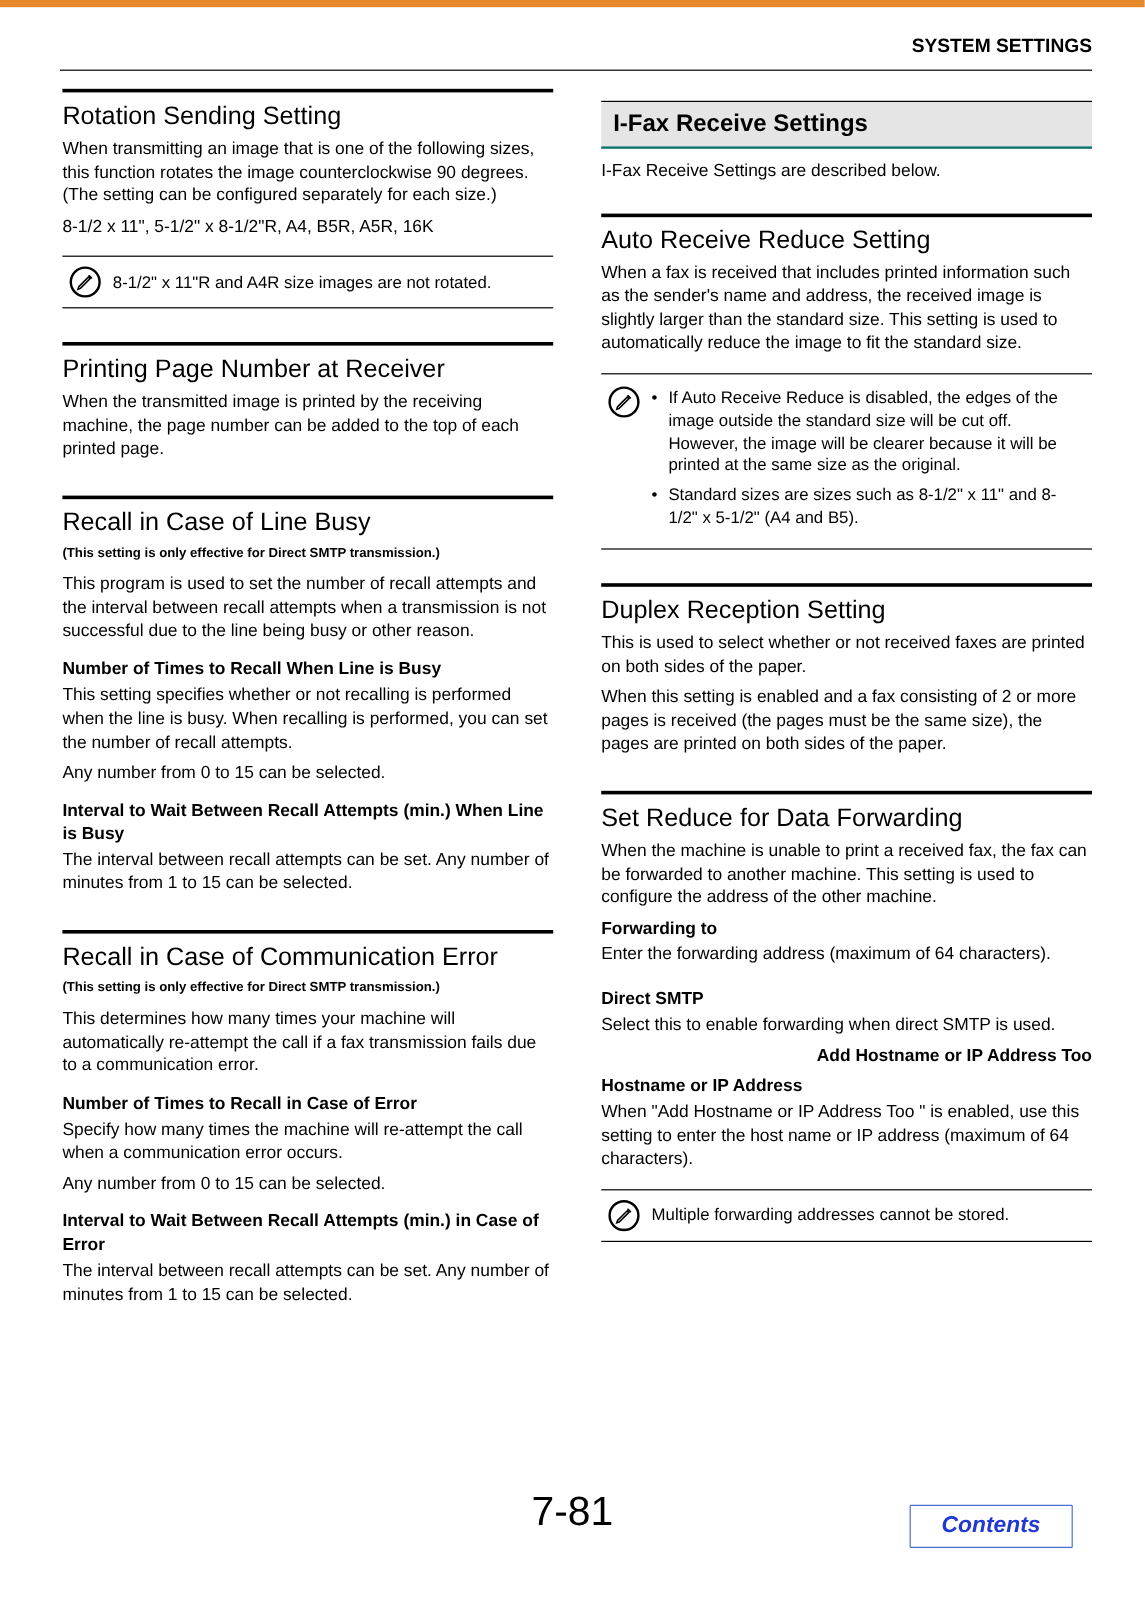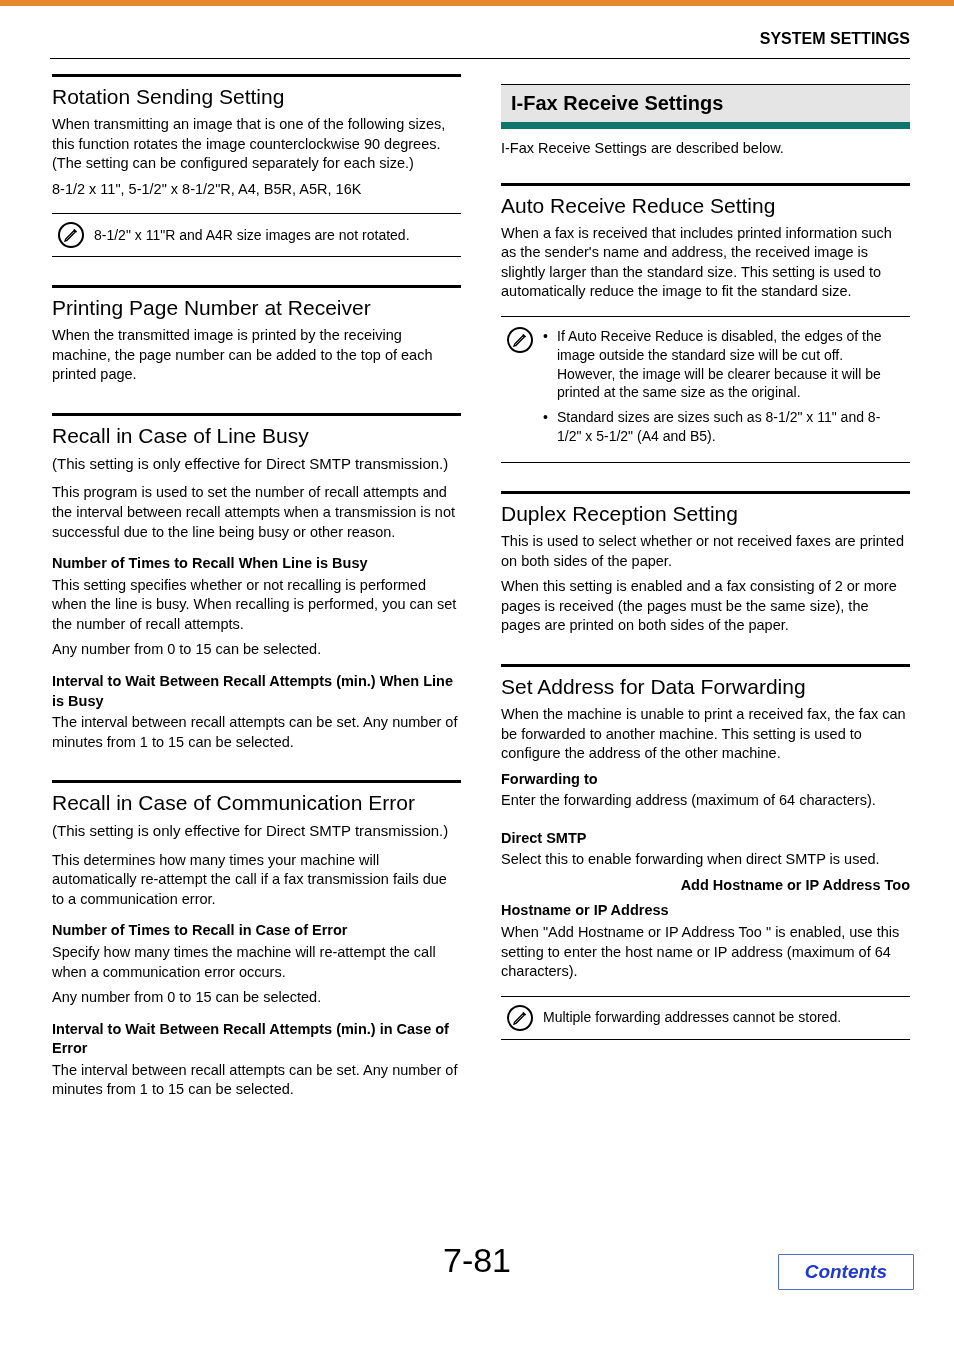--- a/index.html
+++ b/index.html
@@ -88,21 +88,21 @@
   }
   .note-icon svg { width: 16px; height: 16px; }
   .note-text {
     font-size: 14px;
     line-height: 1.35;
     flex: 1;
   }
   .shaded-heading {
     background: #e5e5e5;
     border-top: 1px solid #000;
-    border-bottom: 7px solid #0f766e;
+    border-bottom: 2px solid #0f766e;
     padding: 7px 10px;
     margin-bottom: 10px;
   }
   .shaded-heading .inner {
     font-size: 20px;
     font-weight: bold;
   }
   .bullets {
     list-style: none;
     padding: 0;
@@ -114,36 +114,36 @@
     font-size: 14px;
     line-height: 1.35;
     margin-bottom: 6px;
   }
   .bullets > li::before {
     content: "•";
     position: absolute;
     left: 0; top: 0;
   }
   .subnote {
-    font-size: 15px;
-    font-weight: normal;
+    font-size: 11px;
+    font-weight: bold;
     line-height: 1.3;
     margin: 0 0 10px 0;
   }
   .page-number {
     position: absolute;
     bottom: 70px;
     width: 100%;
     text-align: center;
     font-size: 34px;
     font-weight: normal;
   }
   .contents-btn {
     position: absolute;
-    right: 40px;
+    right: 60px;
     bottom: 60px;
     border: 1px solid #4a6fce;
     border-radius: 1px;
     padding: 6px 26px;
     font-size: 19px;
     font-weight: bold;
     font-style: italic;
     color: #2038d4;
     background: #fff;
   }
@@ -236,21 +236,21 @@
 
     <div class="sec">
       <div class="sec-rule"></div>
       <h2 class="block-title">Duplex Reception Setting</h2>
       <p class="para">This is used to select whether or not received faxes are printed on both sides of the paper.</p>
       <p class="para">When this setting is enabled and a fax consisting of 2 or more pages is received (the pages must be the same size), the pages are printed on both sides of the paper.</p>
     </div>
 
     <div class="sec">
       <div class="sec-rule"></div>
-      <h2 class="block-title">Set Address for Data Forwarding</h2>
+      <h2 class="block-title">Set Reduce for Data Forwarding</h2>
       <p class="para">When the machine is unable to print a received fax, the fax can be forwarded to another machine. This setting is used to configure the address of the other machine.</p>
 
       <span class="bold" style="margin-top:6px;">Forwarding to</span>
       <p class="para">Enter the forwarding address (maximum of 64 characters).</p>
 
       <span class="bold" style="margin-top:18px;">Direct SMTP</span>
       <p class="para">Select this to enable forwarding when direct SMTP is used.</p>
 
       <span class="bold" style="margin-top:6px;text-align:right;">Add Hostname or IP Address Too</span>
 

